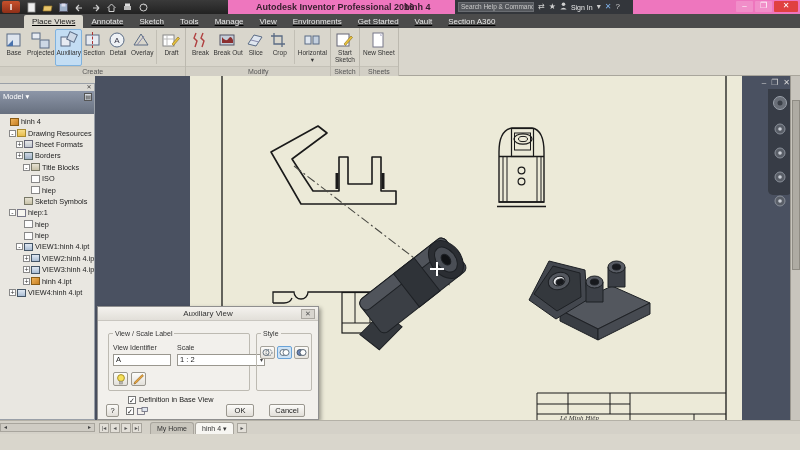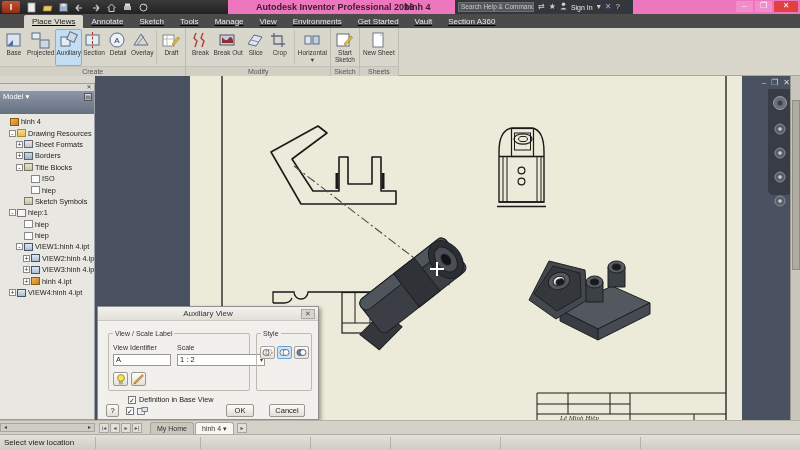--- a/index.html
+++ b/index.html
@@ -448,21 +448,21 @@
         <div class="trow" style="padding-left: 16px;">
           <div class="texp">+</div>
           <div class="tico sheetf"></div>
           <span>Sheet Formats</span>
         </div>
         <div class="trow" style="padding-left: 16px;">
           <div class="texp">+</div>
           <div class="tico borders"></div>
           <span>Borders</span>
         </div>
-        <div class="trow" style="padding-left: 16px;">
+        <div class="trow" style="padding-left: 23px;">
           <div class="texp">-</div>
           <div class="tico tblock"></div>
           <span>Title Blocks</span>
         </div>
         <div class="trow" style="padding-left: 23px;">
           <div class="texp none"></div>
           <div class="tico doc"></div>
           <span>ISO</span>
         </div>
         <div class="trow" style="padding-left: 23px;">
@@ -596,23 +596,14 @@
         <div class="snbtn">▸</div>
         <div class="snbtn">▸|</div>
       </div>
     <div id="doctabs">
         <div class="dtab" style="left: 150px;">My Home</div>
         <div class="dtab active" style="left: 195px;">hinh 4  ▾</div>
       </div>
     <div id="tsarr">▸</div>
   </div>
 
-  <div id="statusbar">
-    <div id="statusmsg">Select view location</div>
-  <div class="ssep" style="left: 95px;"></div>
-      <div class="ssep" style="left: 200px;"></div>
-      <div class="ssep" style="left: 310px;"></div>
-      <div class="ssep" style="left: 390px;"></div>
-      <div class="ssep" style="left: 500px;"></div>
-      <div class="ssep" style="left: 640px;"></div>
-    </div>
 
 </div>
 
 </body></html>

